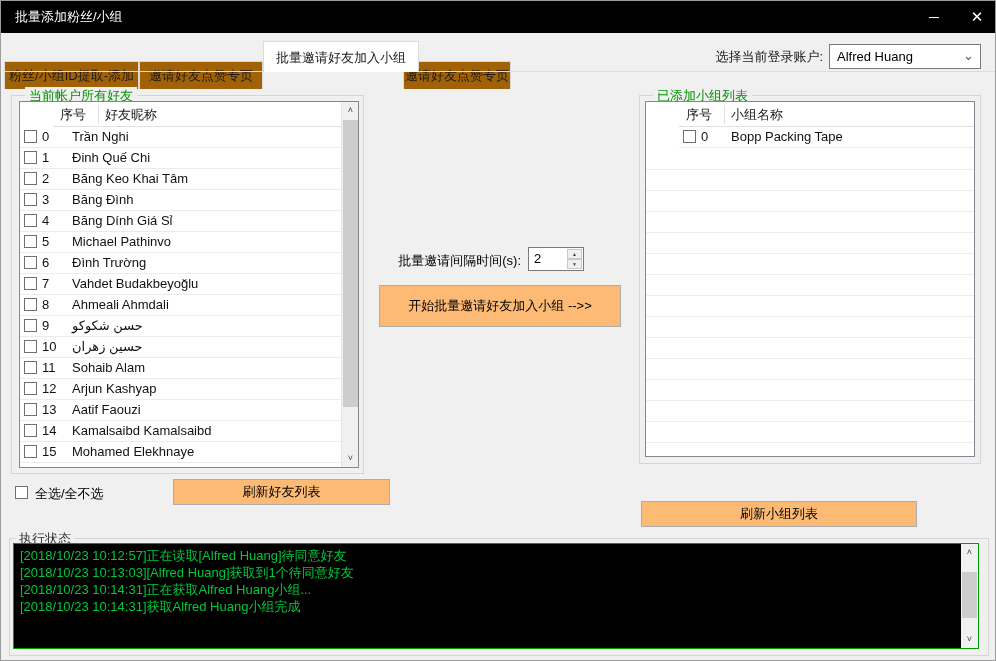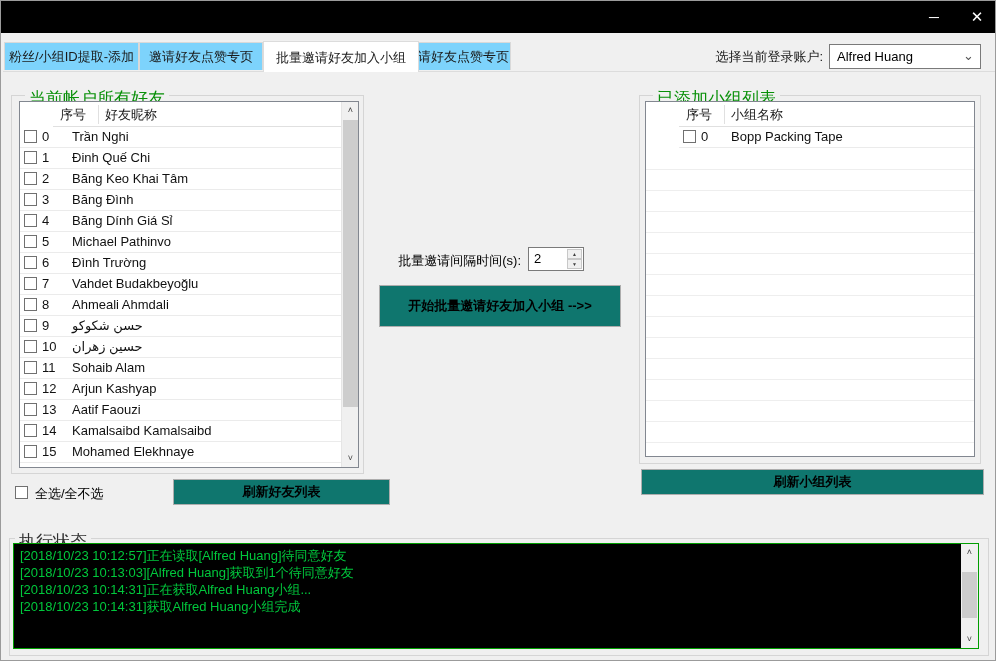--- a/index.html
+++ b/index.html
@@ -9,41 +9,41 @@
 
   
   .titlebar { position:absolute; left:0; top:0; width:100%; height:32px; background:#000; }
   .title-text { position:absolute; left:14px; top:0; line-height:32px; color:#fff; font-size:13px; }
   .win-btn { position:absolute; top:0; height:32px; color:#fff; text-align:center; line-height:32px; cursor:default; }
   .win-btn.min { left:910px; width:46px; font-size:14px; }
   .win-btn.close { left:956px; width:40px; font-size:15px; }
 
   
   .tabstrip { position:absolute; left:3px; top:40px; height:31px; }
-  .tab { position:absolute; top:1px; height:28px; line-height:28px; text-align:center; font-size:13px;
-         color:#1a1a1a; background:#7dd3fc; border:1px solid #d9d9d9; border-bottom:none; }
+  .tab { position:absolute; top:20px; height:28px; line-height:28px; text-align:center; font-size:13px;
+         color:#1a1a1a; background:#a16207; border:1px solid #d9d9d9; border-bottom:none; }
   .tab.active { top:0; height:31px; line-height:31px; background:#fff; border:1px solid #dcdcdc; border-bottom:none; z-index:3; }
   .tab1 { left:0; width:135px; }
   .tab2 { left:135px; width:124px; }
   .tab3 { left:259px; width:156px; }
   .tab4 { left:399px; width:108px; }
   .tabpage-line { position:absolute; left:2px; top:70px; width:992px; height:1px; background:#dcdcdc; }
 
   
   .account-label { position:absolute; top:47px; left:706px; width:116px; font-size:13px; color:#1a1a1a; text-align:right; }
   .combo { position:absolute; left:828px; top:43px; width:152px; height:25px; background:#fff; border:1px solid #7a7a7a; }
   .combo .val { position:absolute; left:7px; top:0; line-height:23px; font-size:13px; color:#000; }
   .combo .chev { position:absolute; right:6px; top:0; line-height:21px; font-size:13px; color:#555; }
 
   
   .groupbox { position:absolute; border:1px solid #d5d5d5; }
   .gb-friends { left:10px; top:94px; width:353px; height:379px; }
   .gb-groups  { left:638px; top:94px; width:342px; height:369px; }
   .gb-status  { left:8px;  top:537px; width:980px; height:118px; }
-  .gb-label { position:absolute; top:-9px; font-size:17px; background:#f0f0f0; padding:0 4px; }
+  .gb-label { position:absolute; top:-9px; font-size:13px; background:#f0f0f0; padding:0 4px; }
   .gb-label.green { color:#089008; }
   .gb-label.dark  { color:#303030; }
 
   
   .listview { position:absolute; background:#fff; border:1px solid #828790;padding-left:33px; }
   .lv-friends { left:18px; top:100px; width:340px; height:367px; }
   .lv-groups  { left:644px; top:100px; width:330px; height:356px; }
   .lv-header { position:relative; height:25px; border-bottom:1px solid #e0e0e0; font-size:13px; color:#1a1a1a; }
   .lv-header .h1 { position:absolute; left:7px; top:4px; }
   .lv-header .h2 { position:absolute; left:52px; top:4px; }
@@ -66,43 +66,44 @@
 
   
   .interval-label { position:absolute; left:380px; top:251px; width:140px; text-align:right; font-size:13px; color:#000; }
   .spinner { position:absolute; left:527px; top:246px; width:56px; height:24px; background:#fff; border:1px solid #7a7a7a; }
   .spinner .num { position:absolute; left:5px; top:3px; font-size:13px; color:#000; }
   .spinner .btns { position:absolute; right:1px; top:1px; width:15px; height:20px; }
   .spin-btn { position:absolute; left:0; width:15px; height:10px; background:#f0f0f0; border:1px solid #c8c8c8;
               font-size:5px; line-height:9px; text-align:center; color:#404040; }
   .spin-btn.up { top:0; } .spin-btn.dn { top:10px; }
 
-  .btn { position:absolute; background:#0f766e; border:1px solid #adadad; font-size:13px; color:#000;
-         display:flex; align-items:center; justify-content:center; cursor:default;font-weight:bold; }
+  .btn { position:absolute; background:#fdba74; border:1px solid #adadad; font-size:13px; color:#000;
+         display:flex; align-items:center; justify-content:center; cursor:default; }
   .btn-start { left:378px; top:284px; width:242px; height:42px; }
   .btn-refresh-friends { left:140px; top:478px; width:217px; height:26px;margin-left:32px; }
-  .btn-refresh-groups  { left:640px; top:468px; width:343px; height:26px; }
+  .btn-refresh-groups  { left:640px; top:500px; width:276px; height:26px; }
 
   
   .selall-cb { position:absolute; left:14px; top:485px; width:13px; height:13px; background:#fff; border:1px solid #707070; }
   .selall-label { position:absolute; left:34px; top:484px; font-size:13px; color:#000; }
 
   
   .console { position:absolute; left:12px; top:542px; width:966px; height:106px; background:#000; border:1px solid #009e00; }
   .console .logs { position:absolute; left:6px; top:3px; right:22px; }
   .log-line { font-size:13px; line-height:17px; color:#00c83c; white-space:nowrap; }
   .console .vscroll { border-left:none; }
   .console .thumb { top:28px; height:46px; }
 </style>
 </head>
 <body>
 
 <div class="window">
 
   <div class="titlebar">
+    <span class="title-text">批量添加粉丝/小组</span>
     <span class="win-btn min"><span>─</span></span>
     <span class="win-btn close"><span>✕</span></span>
   </div>
 
   <div class="tabstrip">
     <div class="tab tab1">粉丝/小组ID提取-添加</div>
     <div class="tab tab2">邀请好友点赞专页</div>
     <div class="tab tab3 active">批量邀请好友加入小组</div>
     <div class="tab tab4">邀请好友点赞专页</div>
   </div>

